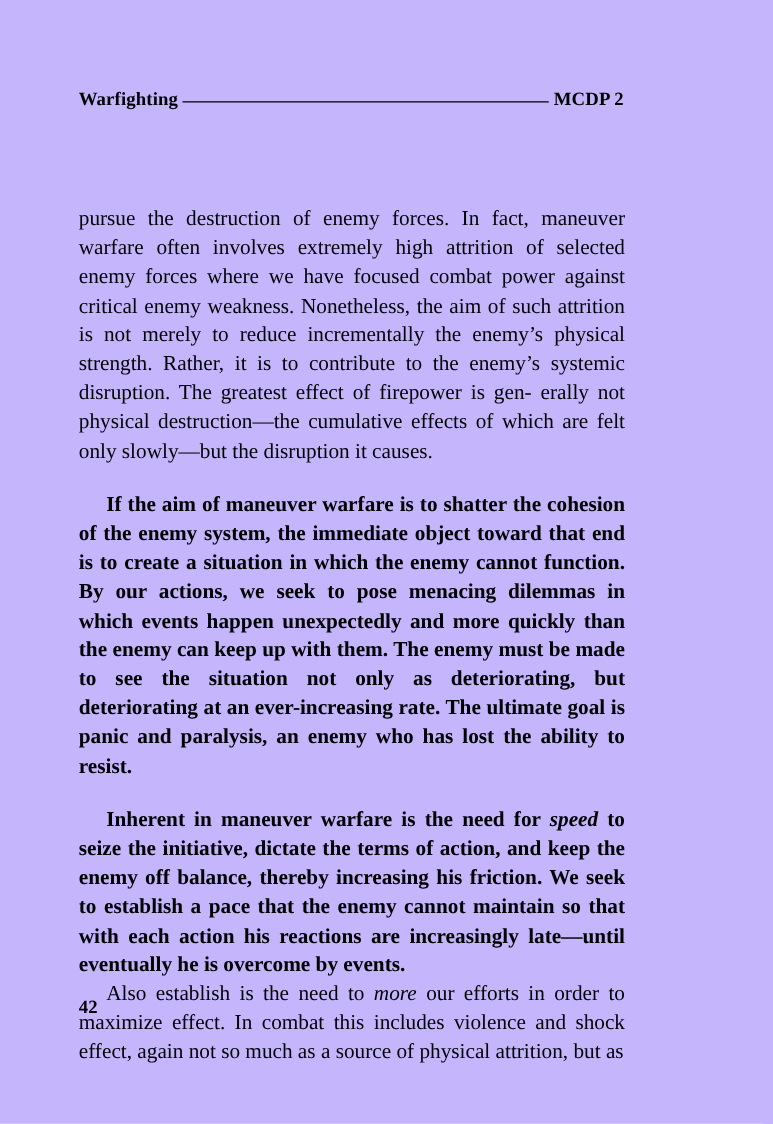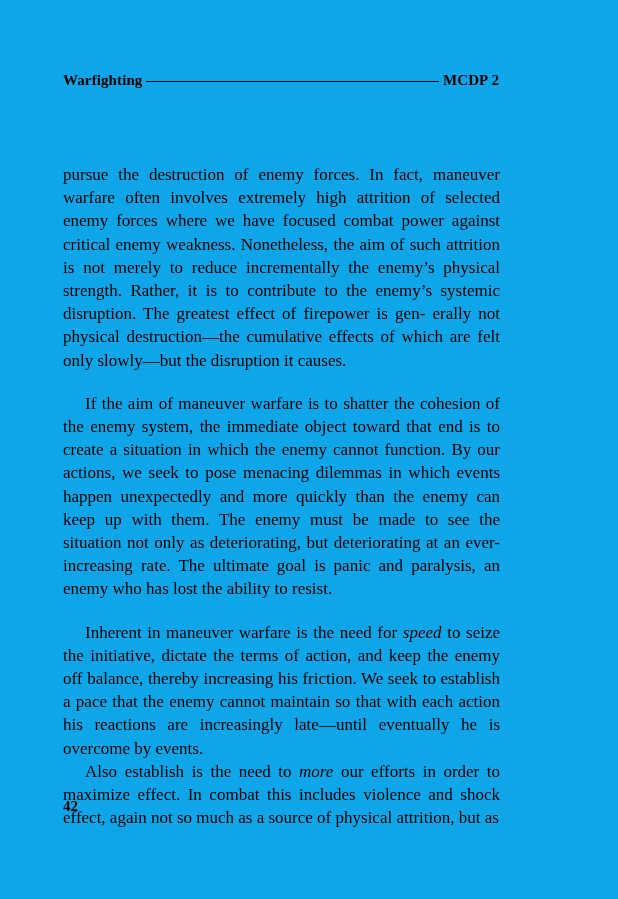--- a/index.html
+++ b/index.html
@@ -14,21 +14,21 @@
     color: #000000;
     position: relative;
     overflow: hidden;
   }
   .page {
     position: absolute;
     left: 0;
     top: 0;
     width: 618px;
     height: 899px;
-    background: #0ea5e9;
+    background: #c4b5fd;
   }
   .header {
     position: absolute;
     left: 63px;
     top: 72px;
     width: 436px;
     display: flex;
     align-items: center;
     font-weight: bold;
     font-size: 15px;
@@ -56,20 +56,21 @@
     font-size: 17px;
     line-height: 23.2px;
     text-align: justify;
     text-justify: inter-word;
   }
   .body-text p {
     margin: 0;
   }
   .para-gap {
     margin-top: 20px !important;
+    font-weight: bold;
   }
   .indent {
     text-indent: 22px;
   }
   em {
     font-style: italic;
   }
   .folio {
     position: absolute;
     left: 63px;

